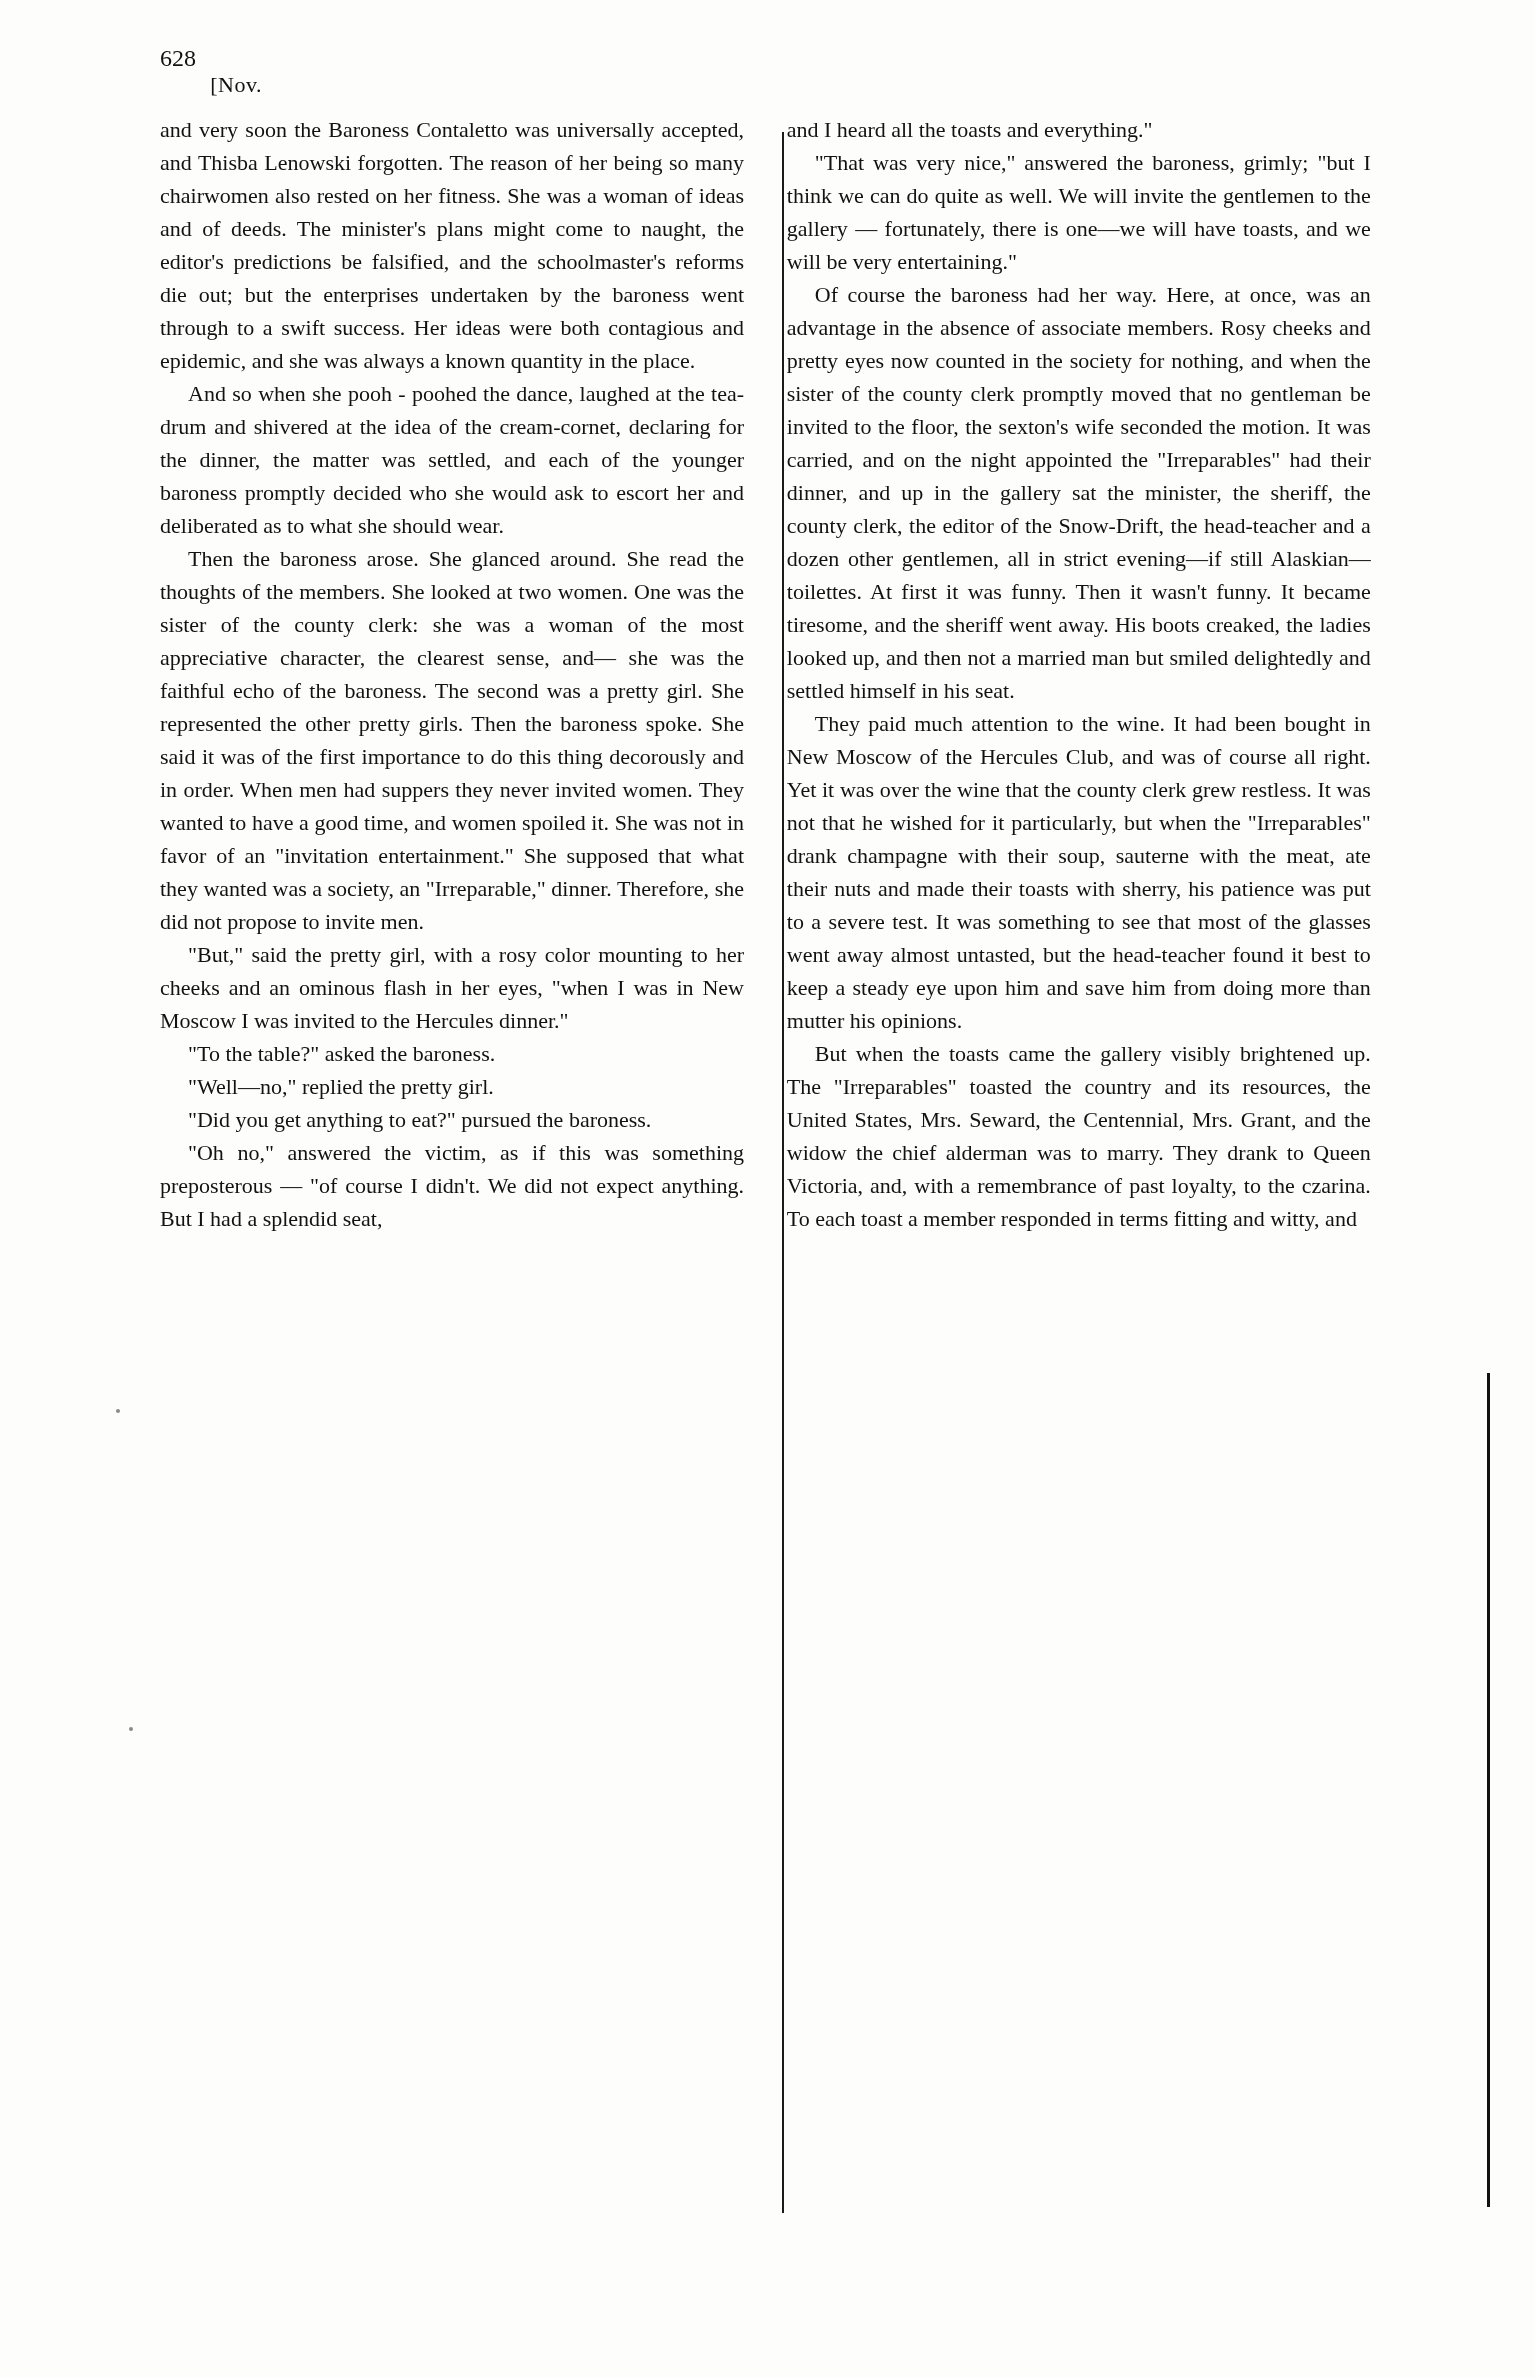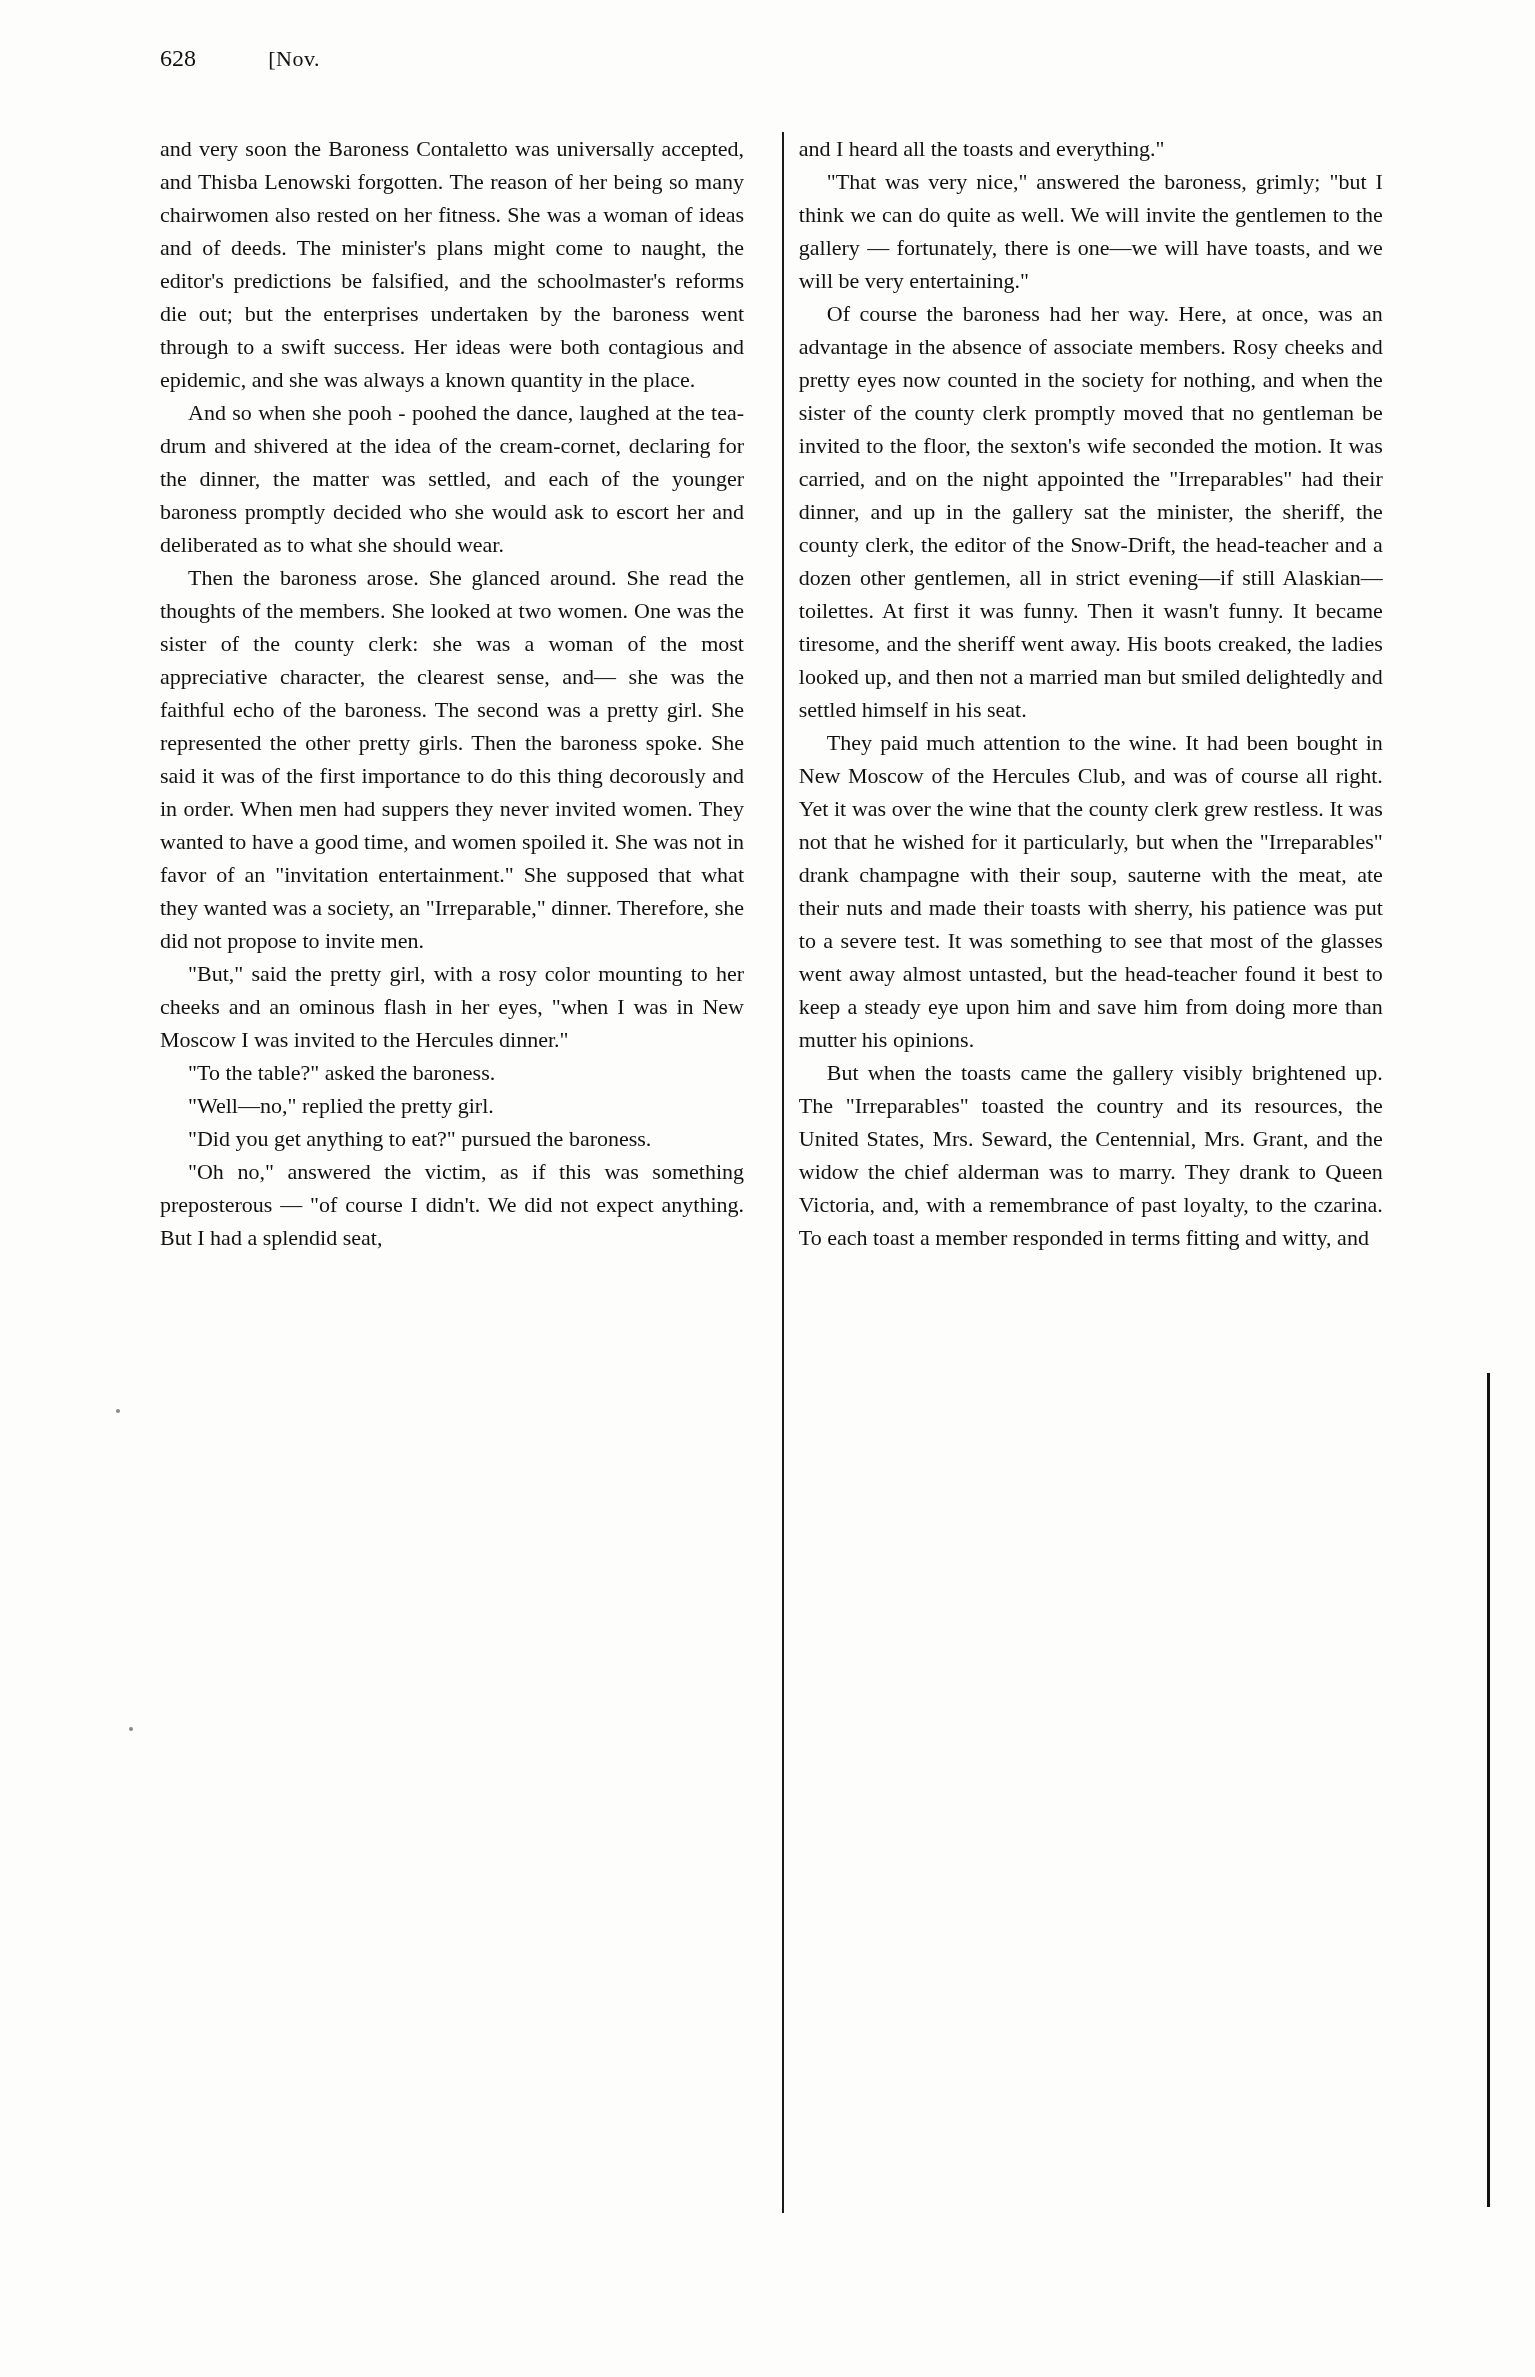--- a/index.html
+++ b/index.html
@@ -26,20 +26,21 @@
   .running-head {
     position: absolute;
     left: 160px;
     top: 45px;
     width: 1242px;
     height: 34px;
     display: flex;
     align-items: baseline;
     font-size: 23px;
     letter-spacing: 0.5px;
+    flex-direction: column;
   }
   .folio {
     font-size: 24px;
     font-family: "Liberation Serif", serif;
     letter-spacing: 0px;
     width: 58px;
   }
   .head-title {
     flex: 1;
     text-align: center;
@@ -52,24 +53,24 @@
     width: 102px;
     text-align: right;
     font-size: 22px;
     letter-spacing: 0.5px;
     white-space: nowrap;
   }
   
   .columns {
     position: absolute;
     left: 160px;
-    top: 132px;
+    top: 113px;
     width: 1246px;
     display: flex;
-    gap: 16px;
+    gap: 4px;
     align-items: center;
   }
   .col {
     width: 584px;
     font-size: 22px;
     line-height: 33px;
     text-align: justify;
     text-justify: inter-word;
     hyphens: manual;
   }

